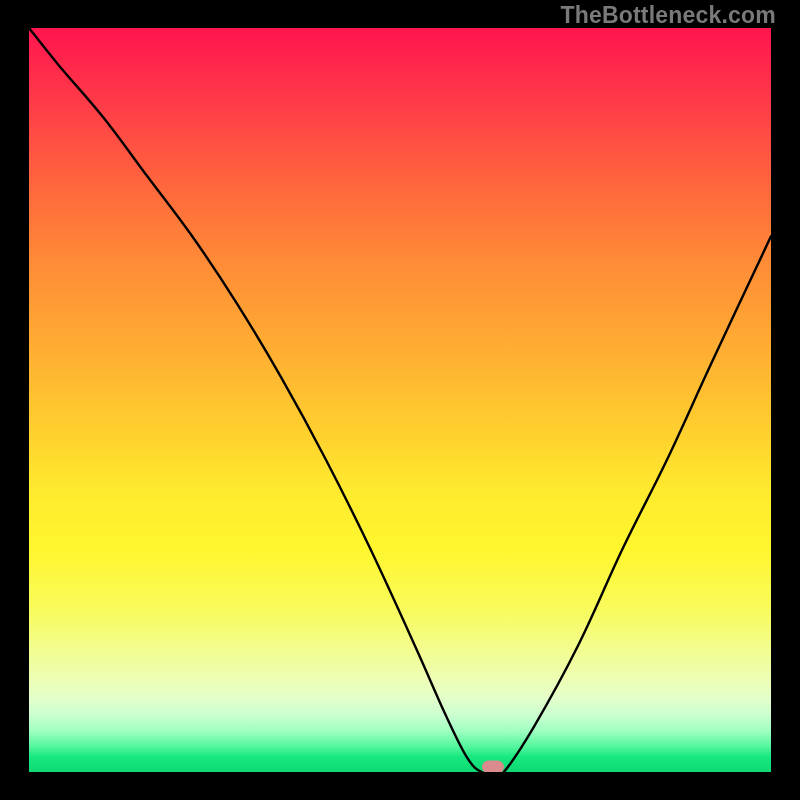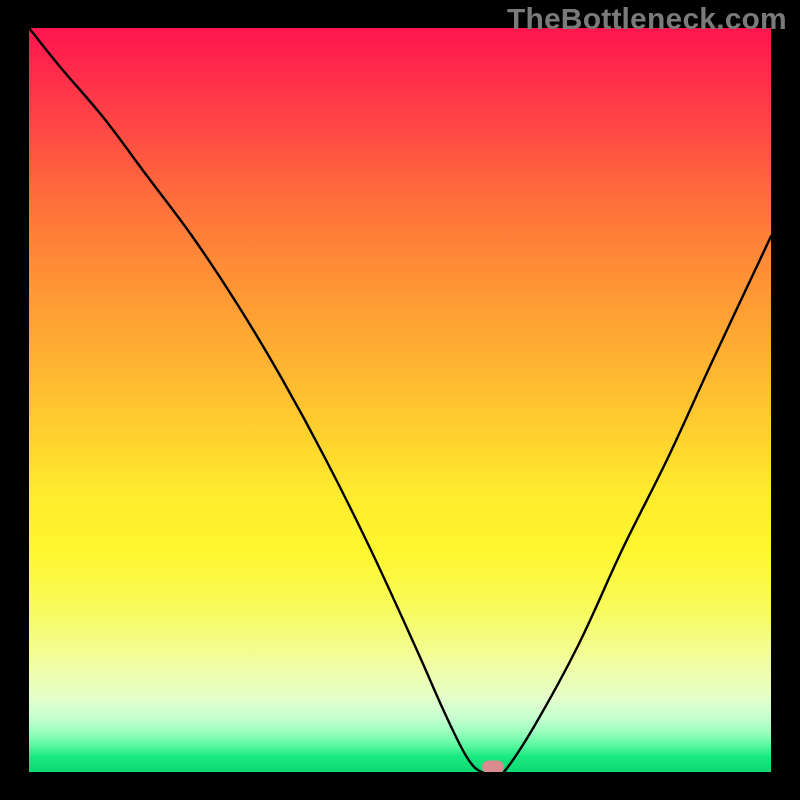--- a/index.html
+++ b/index.html
@@ -11,23 +11,23 @@
     overflow: hidden;
   }
   .container {
     position: relative;
     width: 800px;
     height: 800px;
   }
   .watermark {
     position: absolute;
     top: 2px;
-    right: 13px;
+    right: 24px;
     font-family: Arial, Helvetica, sans-serif;
-    font-size: 30px;
+    font-size: 23px;
     font-weight: 600;
     color: #7a7a7a;
     letter-spacing: 0.2px;
     z-index: 10;
   }
   .plot-area {
     position: absolute;
     left: 29px;
     top: 28px;
     width: 742px;

